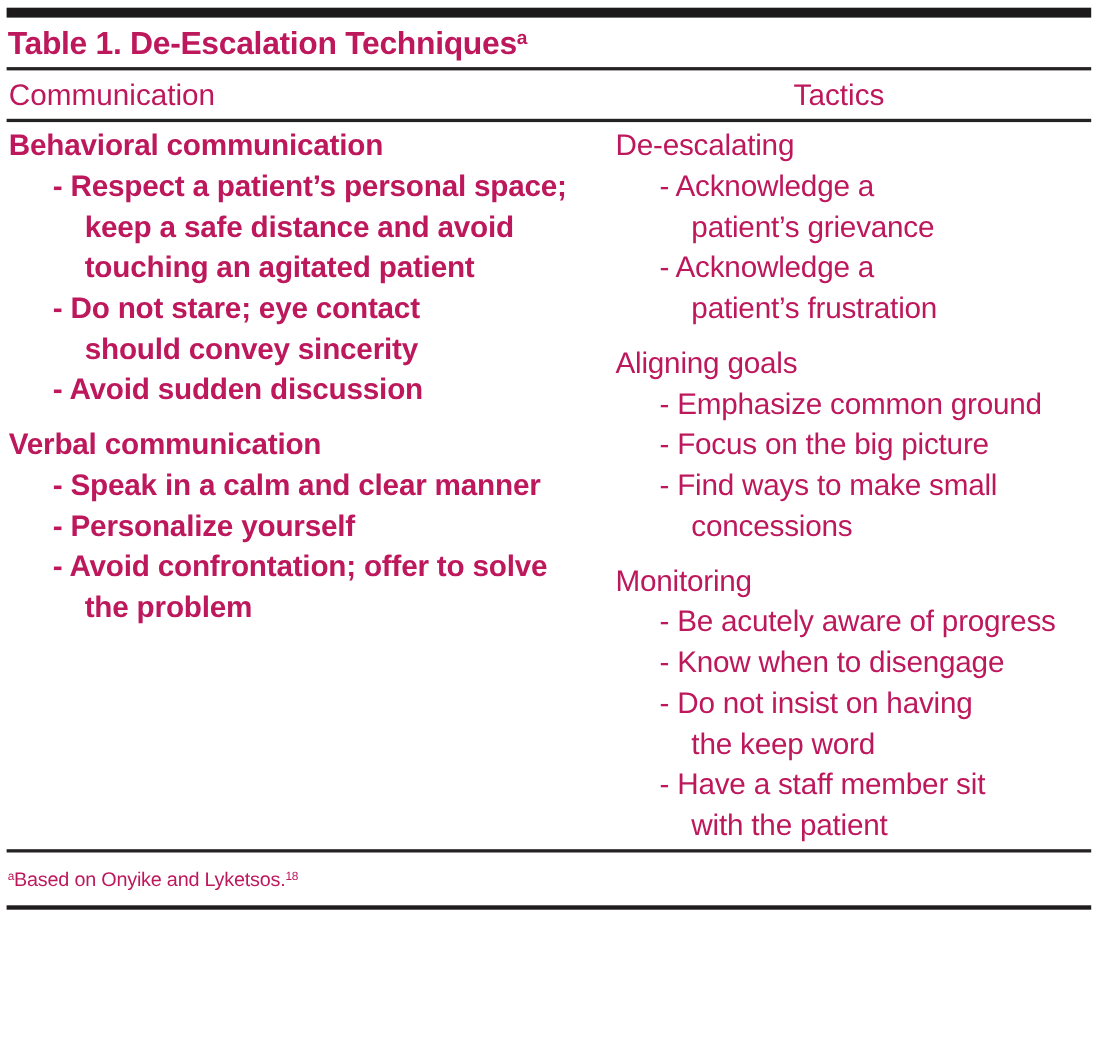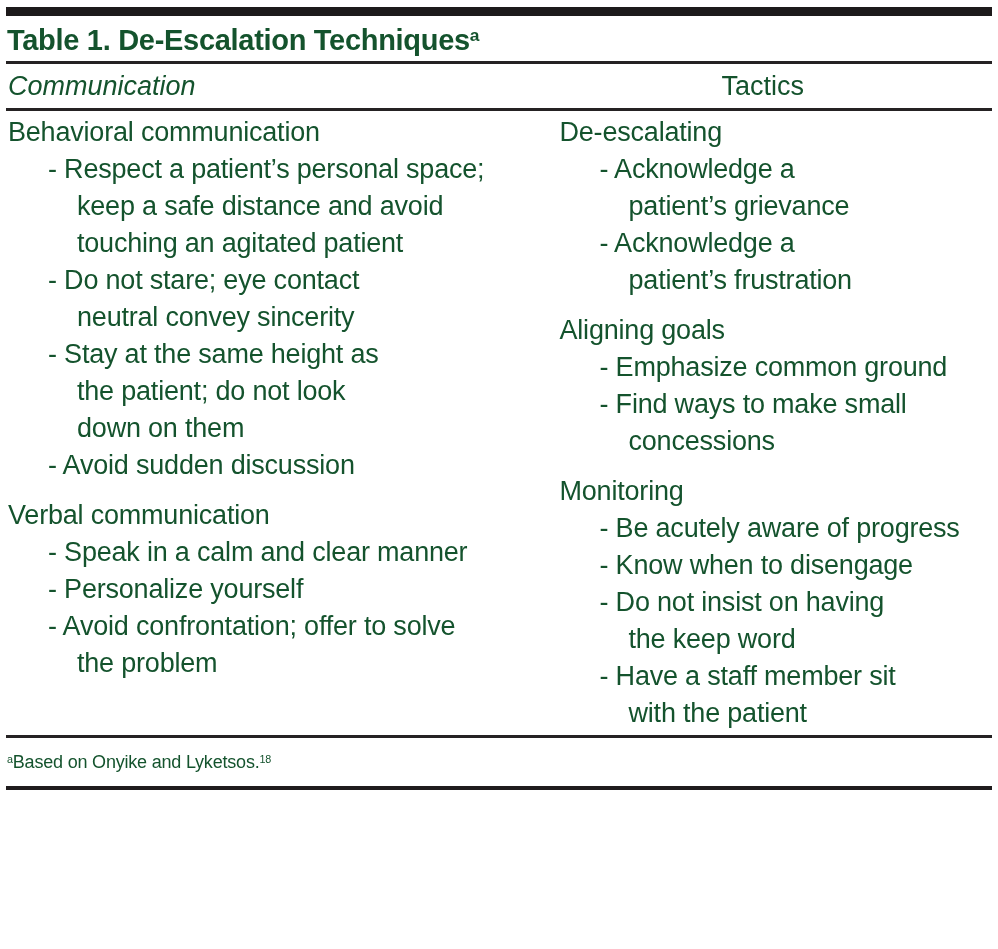--- a/index.html
+++ b/index.html
@@ -8,21 +8,21 @@
     background: #ffffff;
   }
   .sheet {
     width: 998px;
     height: 949px;
     box-sizing: border-box;
     padding: 7px 6px 0 6px;
     background: #ffffff;
     overflow: hidden;
     font-family: "Liberation Sans", sans-serif;
-    color: #14532d;
+    color: #be185d;
   }
   .top-bar {
     height: 9px;
     background: #1d1a1b;
   }
   .title {
     font-size: 29px;
     font-weight: bold;
     line-height: 42px;
     margin: 3px 0 0 1px;
@@ -34,37 +34,37 @@
   }
   .header-row {
     display: flex;
     font-size: 27px;
     line-height: 44px;
   }
   .header-cell-left {
     width: 53.5%;
     box-sizing: border-box;
     padding-left: 2px;
-    font-style: italic;
   }
   .header-cell-right {
     width: 46.5%;
     box-sizing: border-box;
     text-align: center;
   }
   .table-body {
     display: flex;
     padding: 3px 0;
   }
   .col {
     box-sizing: border-box;
   }
   .col-communication {
     width: 53.5%;
     padding-left: 2px;
+    font-weight: bold;
   }
   .col-tactics {
     width: 46.5%;
     padding-left: 26px;
   }
   .line {
     font-size: 27px;
     line-height: 37px;
     white-space: nowrap;
     letter-spacing: -0.2px;
@@ -121,26 +121,21 @@
     <div class="col col-communication">
         <div class="group">
           <div class="line heading">Behavioral communication</div>
           <div class="item">
             <div class="line first">- Respect a patient’s personal space;</div>
             <div class="line wrap">keep a safe distance and avoid</div>
             <div class="line wrap">touching an agitated patient</div>
           </div>
           <div class="item">
             <div class="line first">- Do not stare; eye contact</div>
-            <div class="line wrap">neutral convey sincerity</div>
-          </div>
-          <div class="item">
-            <div class="line first">- Stay at the same height as</div>
-            <div class="line wrap">the patient; do not look</div>
-            <div class="line wrap">down on them</div>
+            <div class="line wrap">should convey sincerity</div>
           </div>
           <div class="item">
             <div class="line first">- Avoid sudden discussion</div>
           </div>
         </div>
         <div class="group">
           <div class="line heading">Verbal communication</div>
           <div class="item">
             <div class="line first">- Speak in a calm and clear manner</div>
           </div>
@@ -164,20 +159,23 @@
             <div class="line first">- Acknowledge a</div>
             <div class="line wrap">patient’s frustration</div>
           </div>
         </div>
         <div class="group">
           <div class="line heading">Aligning goals</div>
           <div class="item">
             <div class="line first">- Emphasize common ground</div>
           </div>
           <div class="item">
+            <div class="line first">- Focus on the big picture</div>
+          </div>
+          <div class="item">
             <div class="line first">- Find ways to make small</div>
             <div class="line wrap">concessions</div>
           </div>
         </div>
         <div class="group">
           <div class="line heading">Monitoring</div>
           <div class="item">
             <div class="line first">- Be acutely aware of progress</div>
           </div>
           <div class="item">

